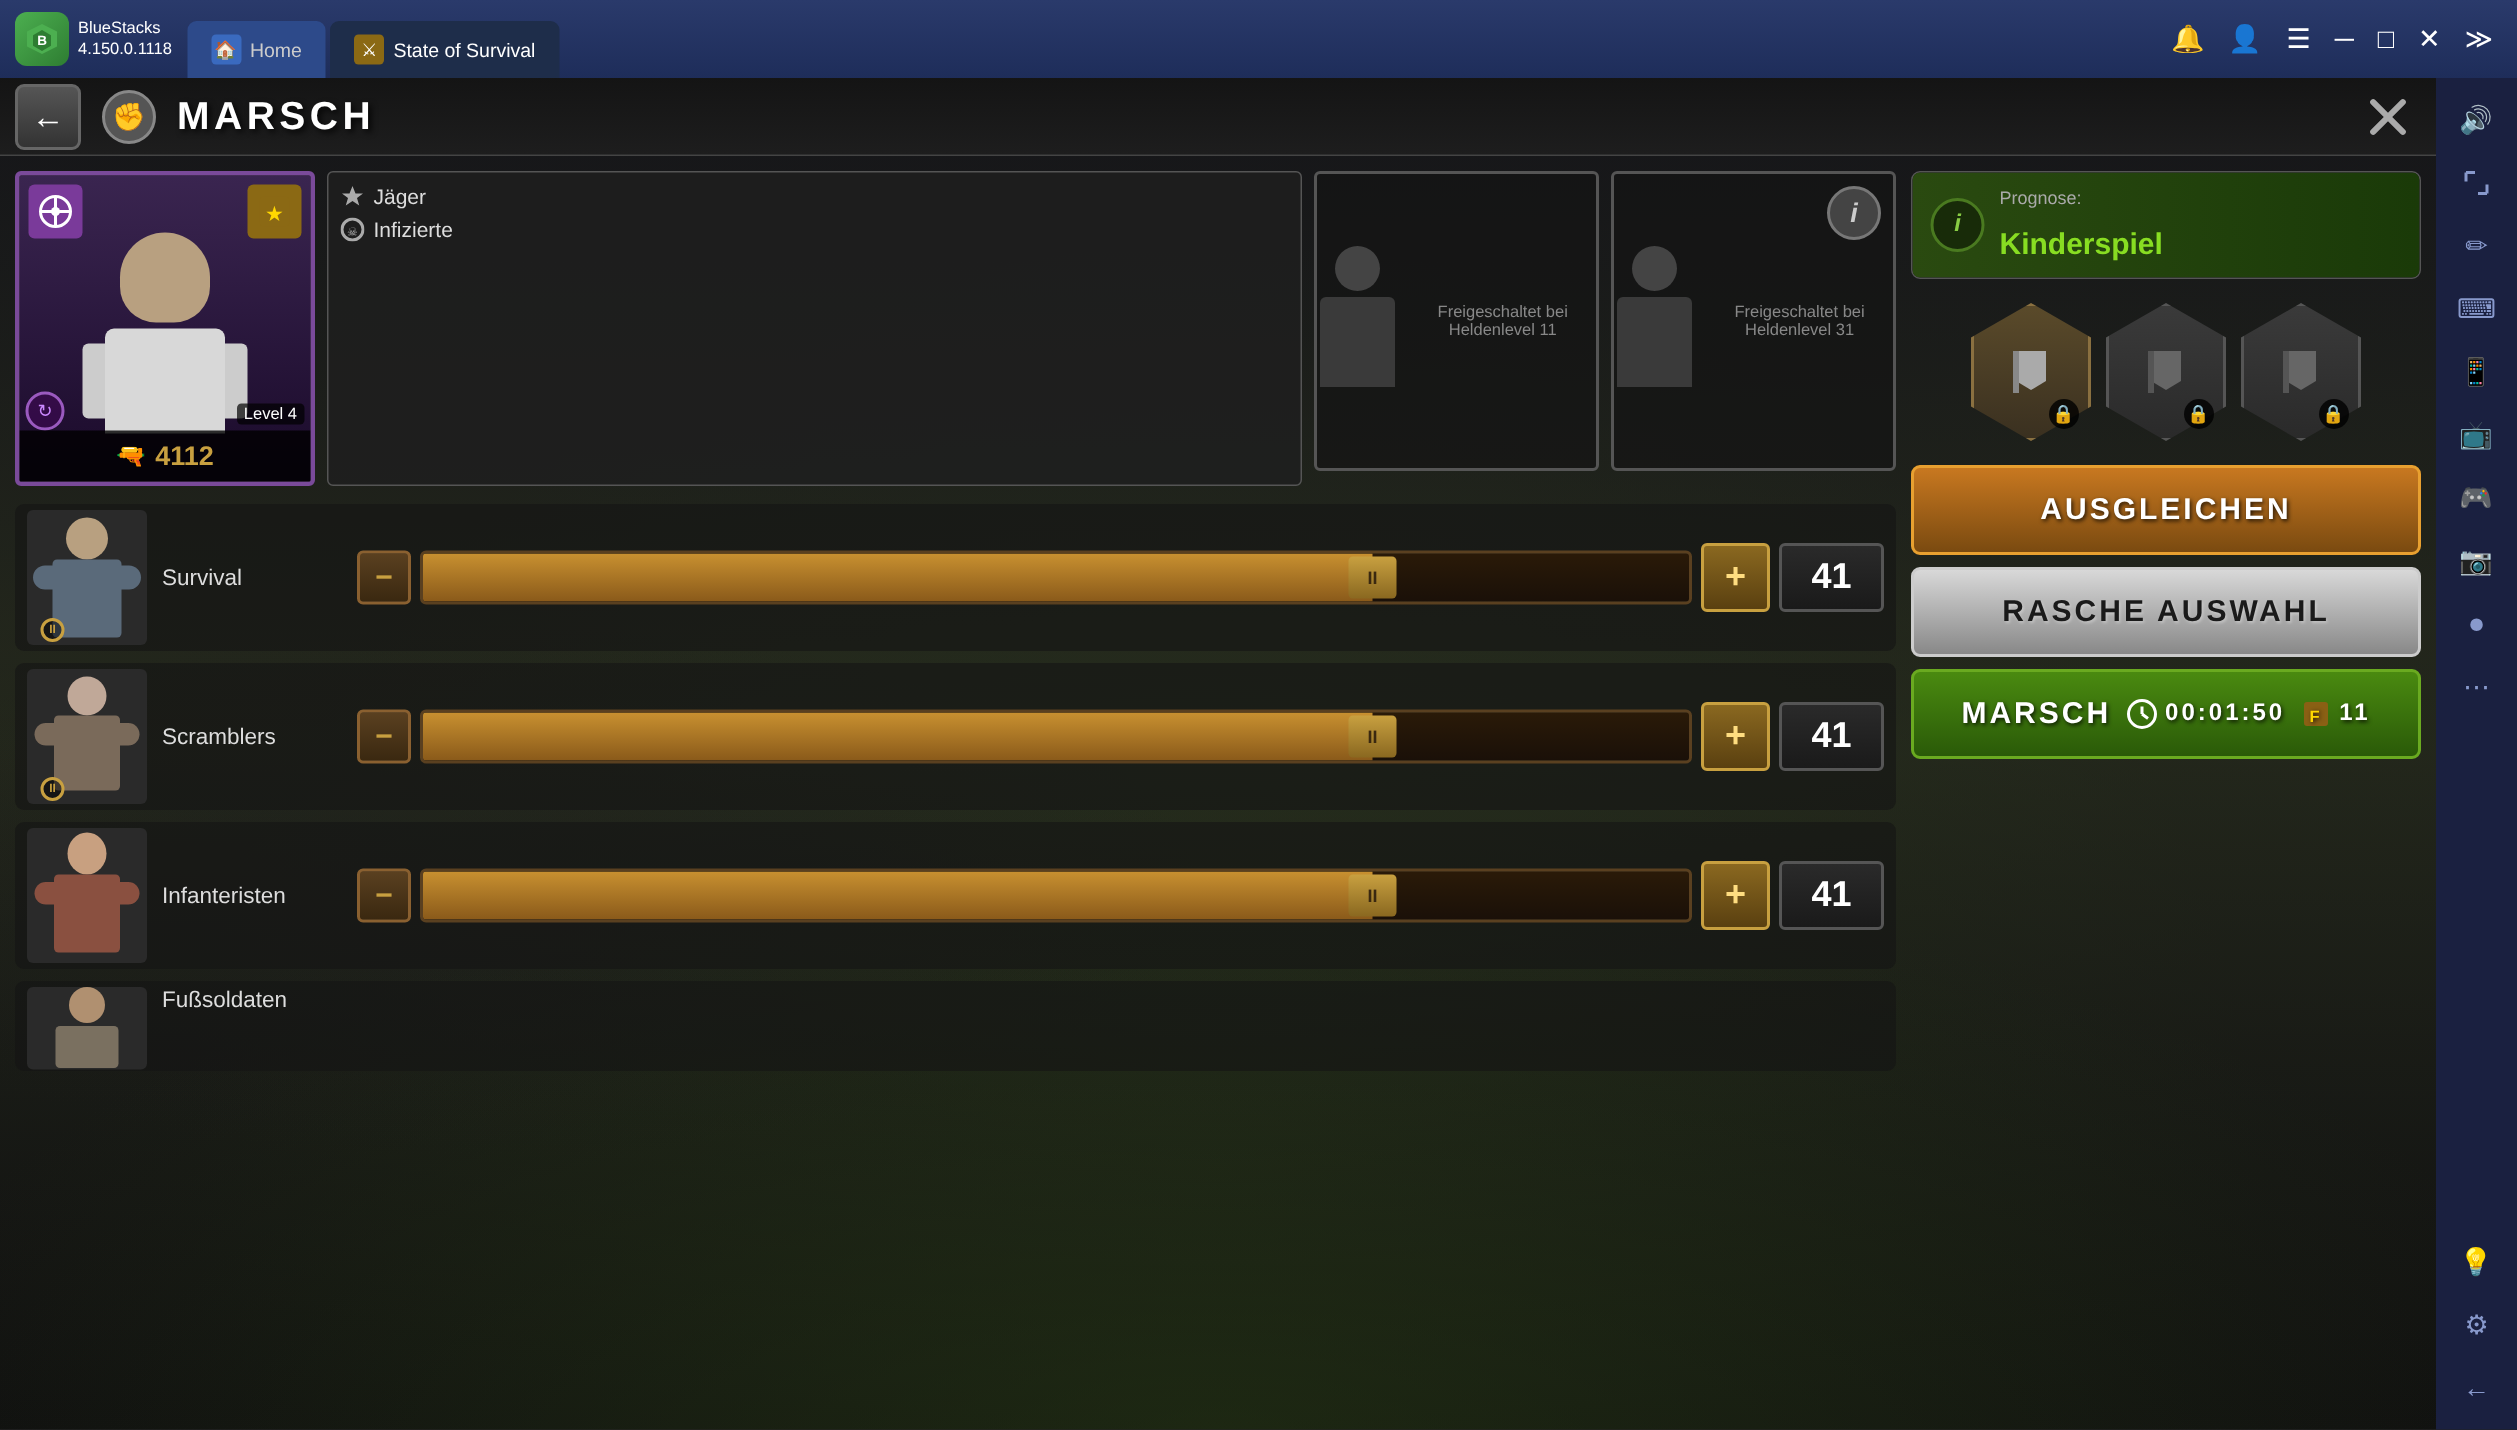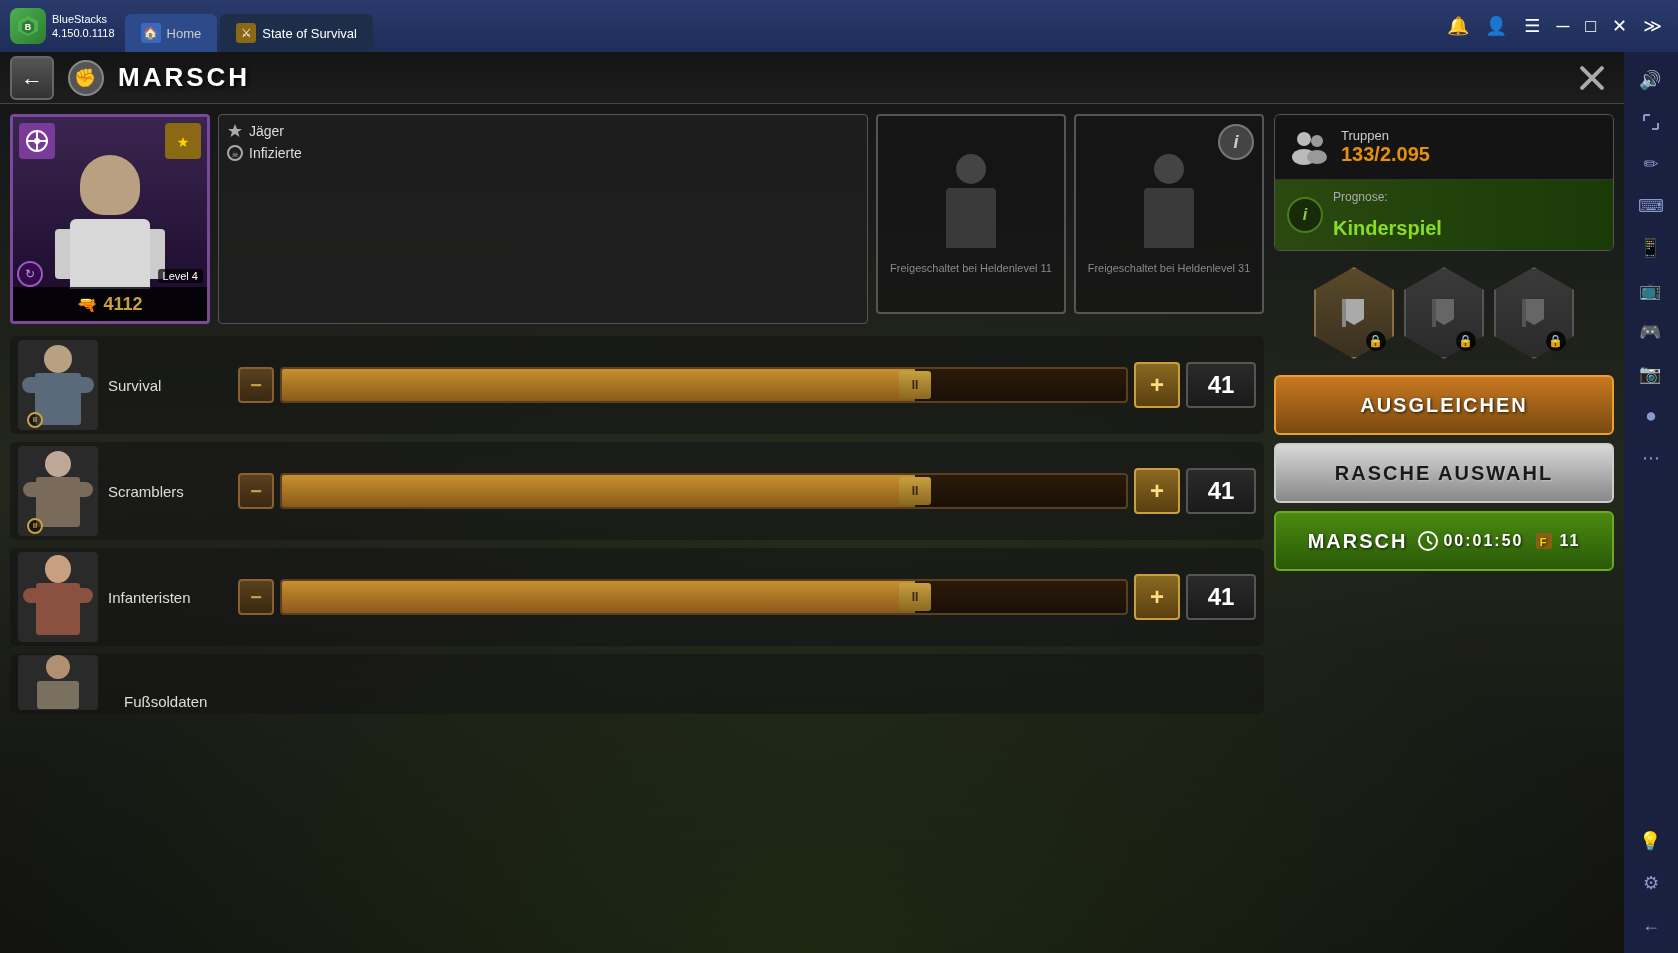--- a/index.html
+++ b/index.html
@@ -313,21 +313,20 @@
       font-size: 14px;
     }
 
     .hero-slot {
       width: 190px;
       height: 200px;
       background: rgba(20,20,20,0.7);
       border: 2px solid #555;
       border-radius: 4px;
       display: flex;
-      flex-direction: column;
       align-items: center;
       justify-content: center;
       gap: 8px;
       cursor: pointer;
     }
     .hero-slot-silhouette {
       width: 80px;
       height: 100px;
       display: flex;
       flex-direction: column;
@@ -642,22 +641,22 @@
       height: 210px;
       background: #1a0a2a;
       border: 3px solid #7a4a9a;
       border-radius: 4px;
       overflow: hidden;
     }
 
     
     .fuss-row {
       display: flex;
-      align-items: flex-end;
-      gap: 26px;
+      align-items: flex-start;
+      gap: 10px;
       background: rgba(20,20,20,0.6);
       border-radius: 6px;
       padding: 4px 8px;
       height: 60px;
       overflow: hidden;
     }
 
     .hero-selection-wrapper {
       position: relative;
     }
@@ -890,34 +889,20 @@
           </div>
         </div>
         <div class="troop-name">Fußsoldaten</div>
       </div>
     </div>
 
     <div class="right-panel">
 
       <div class="stats-card">
 
-        <div class="stat-row">
-          <div class="stat-icon">
-            <svg width="40" height="40" viewBox="0 0 40 40">
-              <circle cx="15" cy="12" r="7" fill="#bbb"></circle>
-              <ellipse cx="15" cy="30" rx="12" ry="8" fill="#bbb"></ellipse>
-              <circle cx="28" cy="14" r="6" fill="#999"></circle>
-              <ellipse cx="28" cy="30" rx="10" ry="7" fill="#999"></ellipse>
-            </svg>
-          </div>
-          <div class="stat-info">
-            <span class="stat-label">Truppen</span>
-            <span class="stat-value">133/2.095</span>
-          </div>
-        </div>
 
 
         <div class="prognose-row">
           <div class="prognose-icon">i</div>
           <div class="prognose-info">
             <span class="prognose-label">Prognose:</span>
             <span class="prognose-value">Kinderspiel</span>
           </div>
         </div>
       </div>

